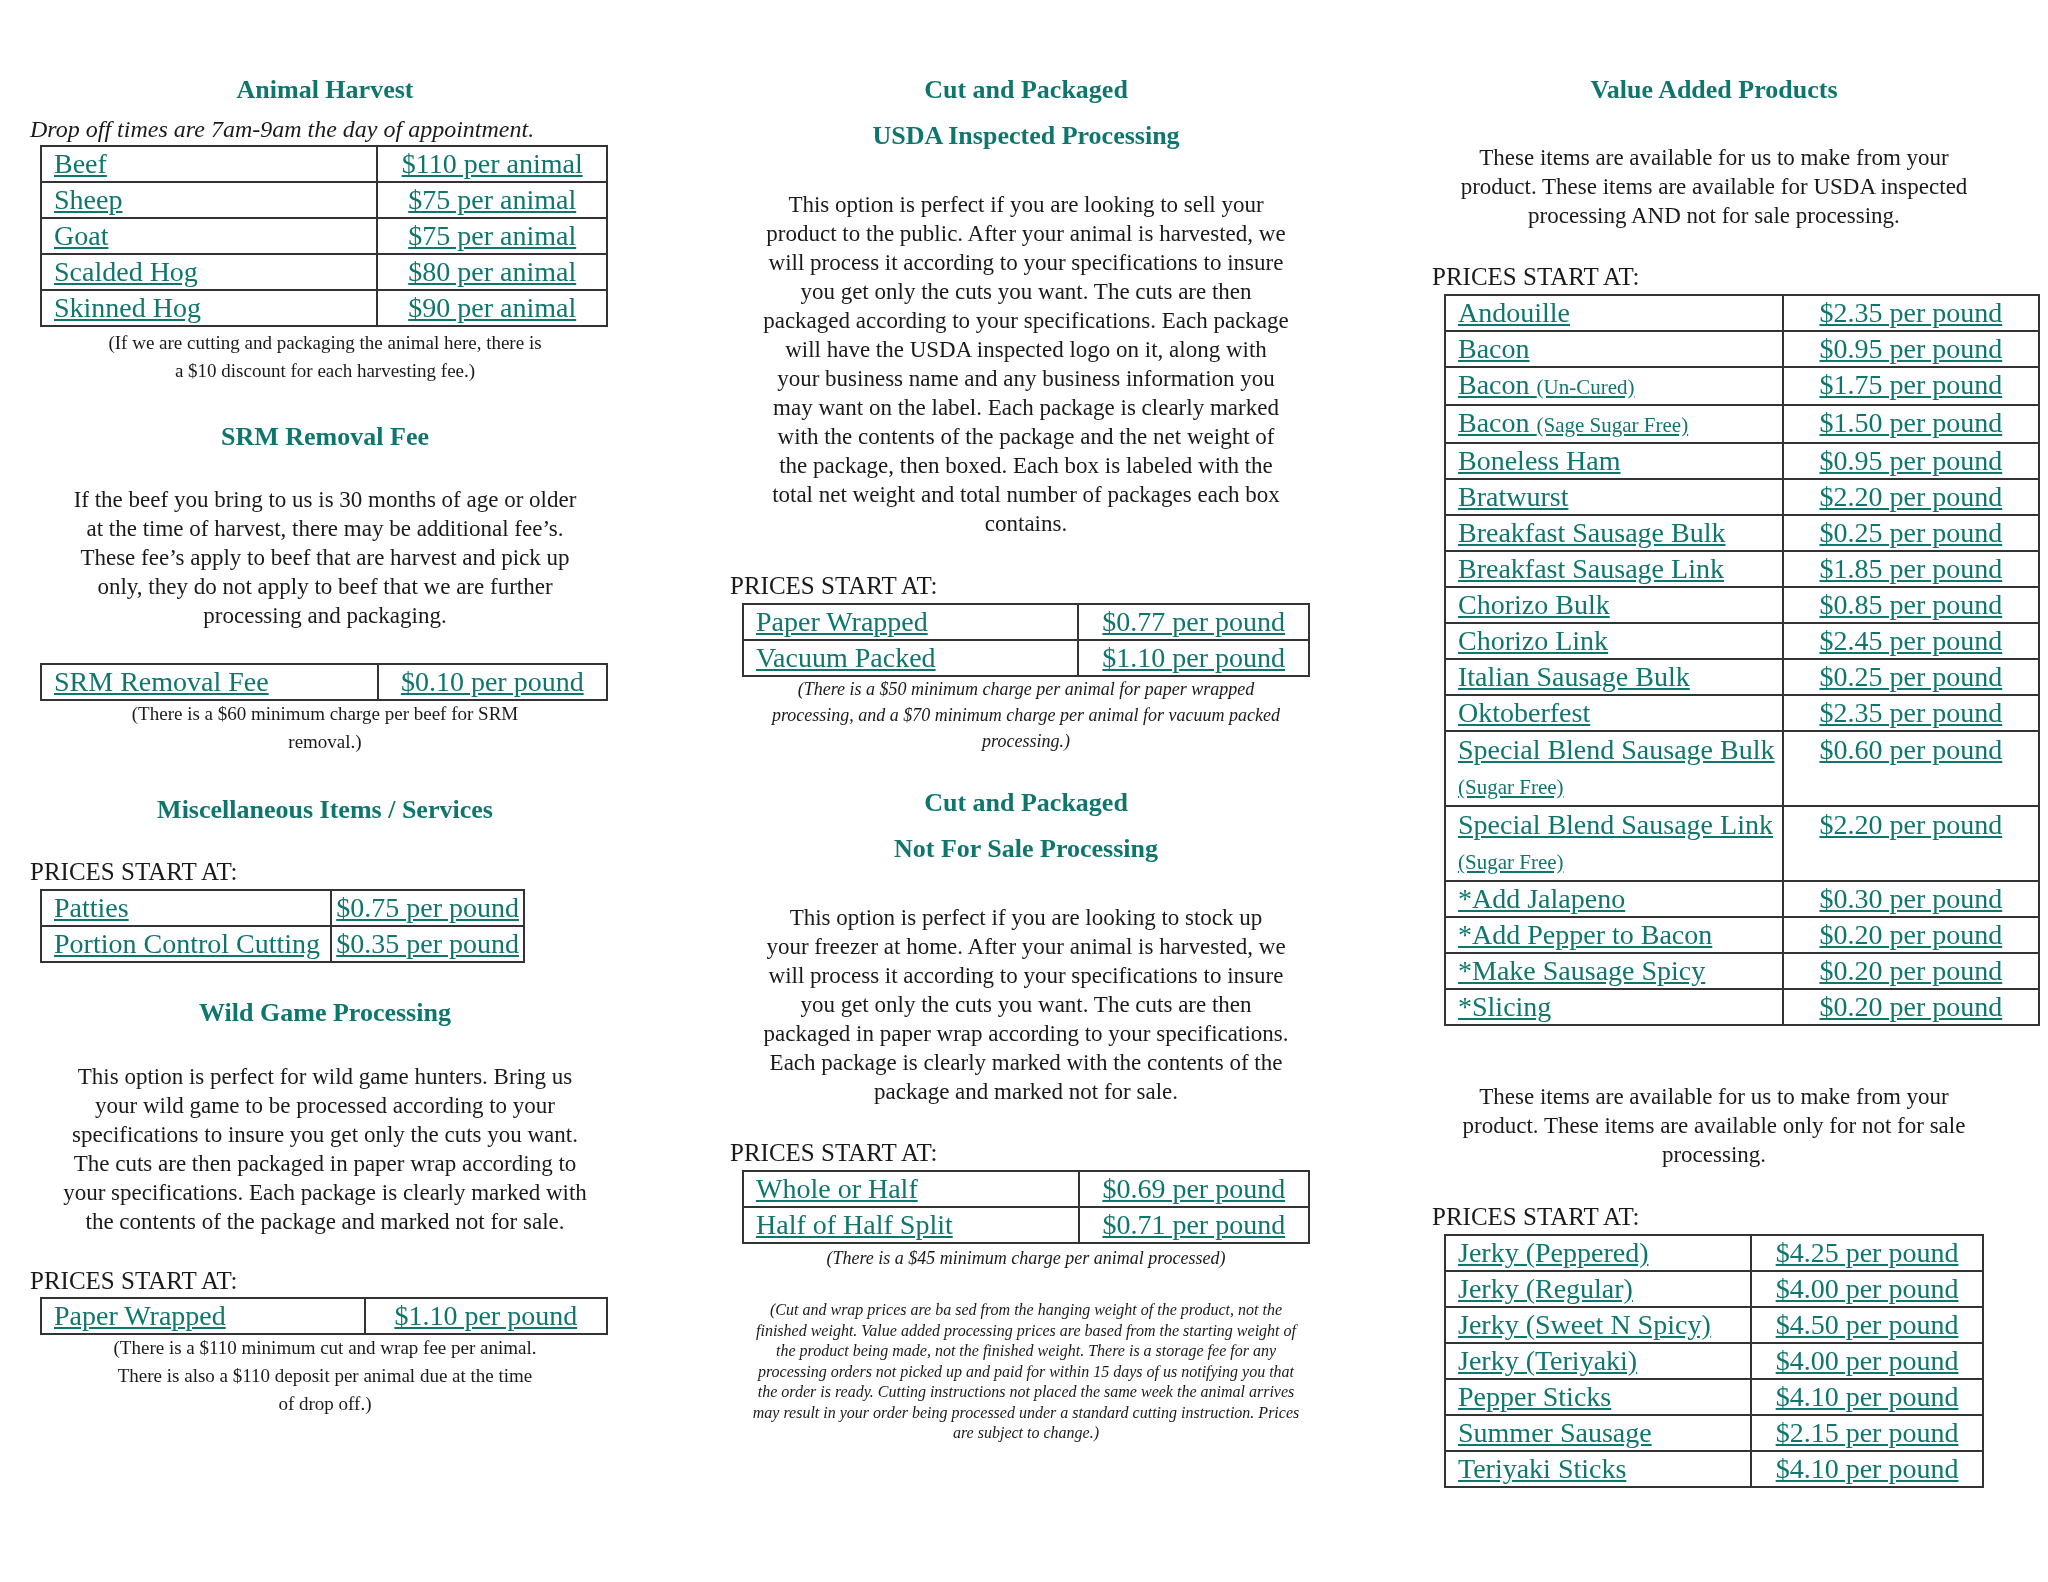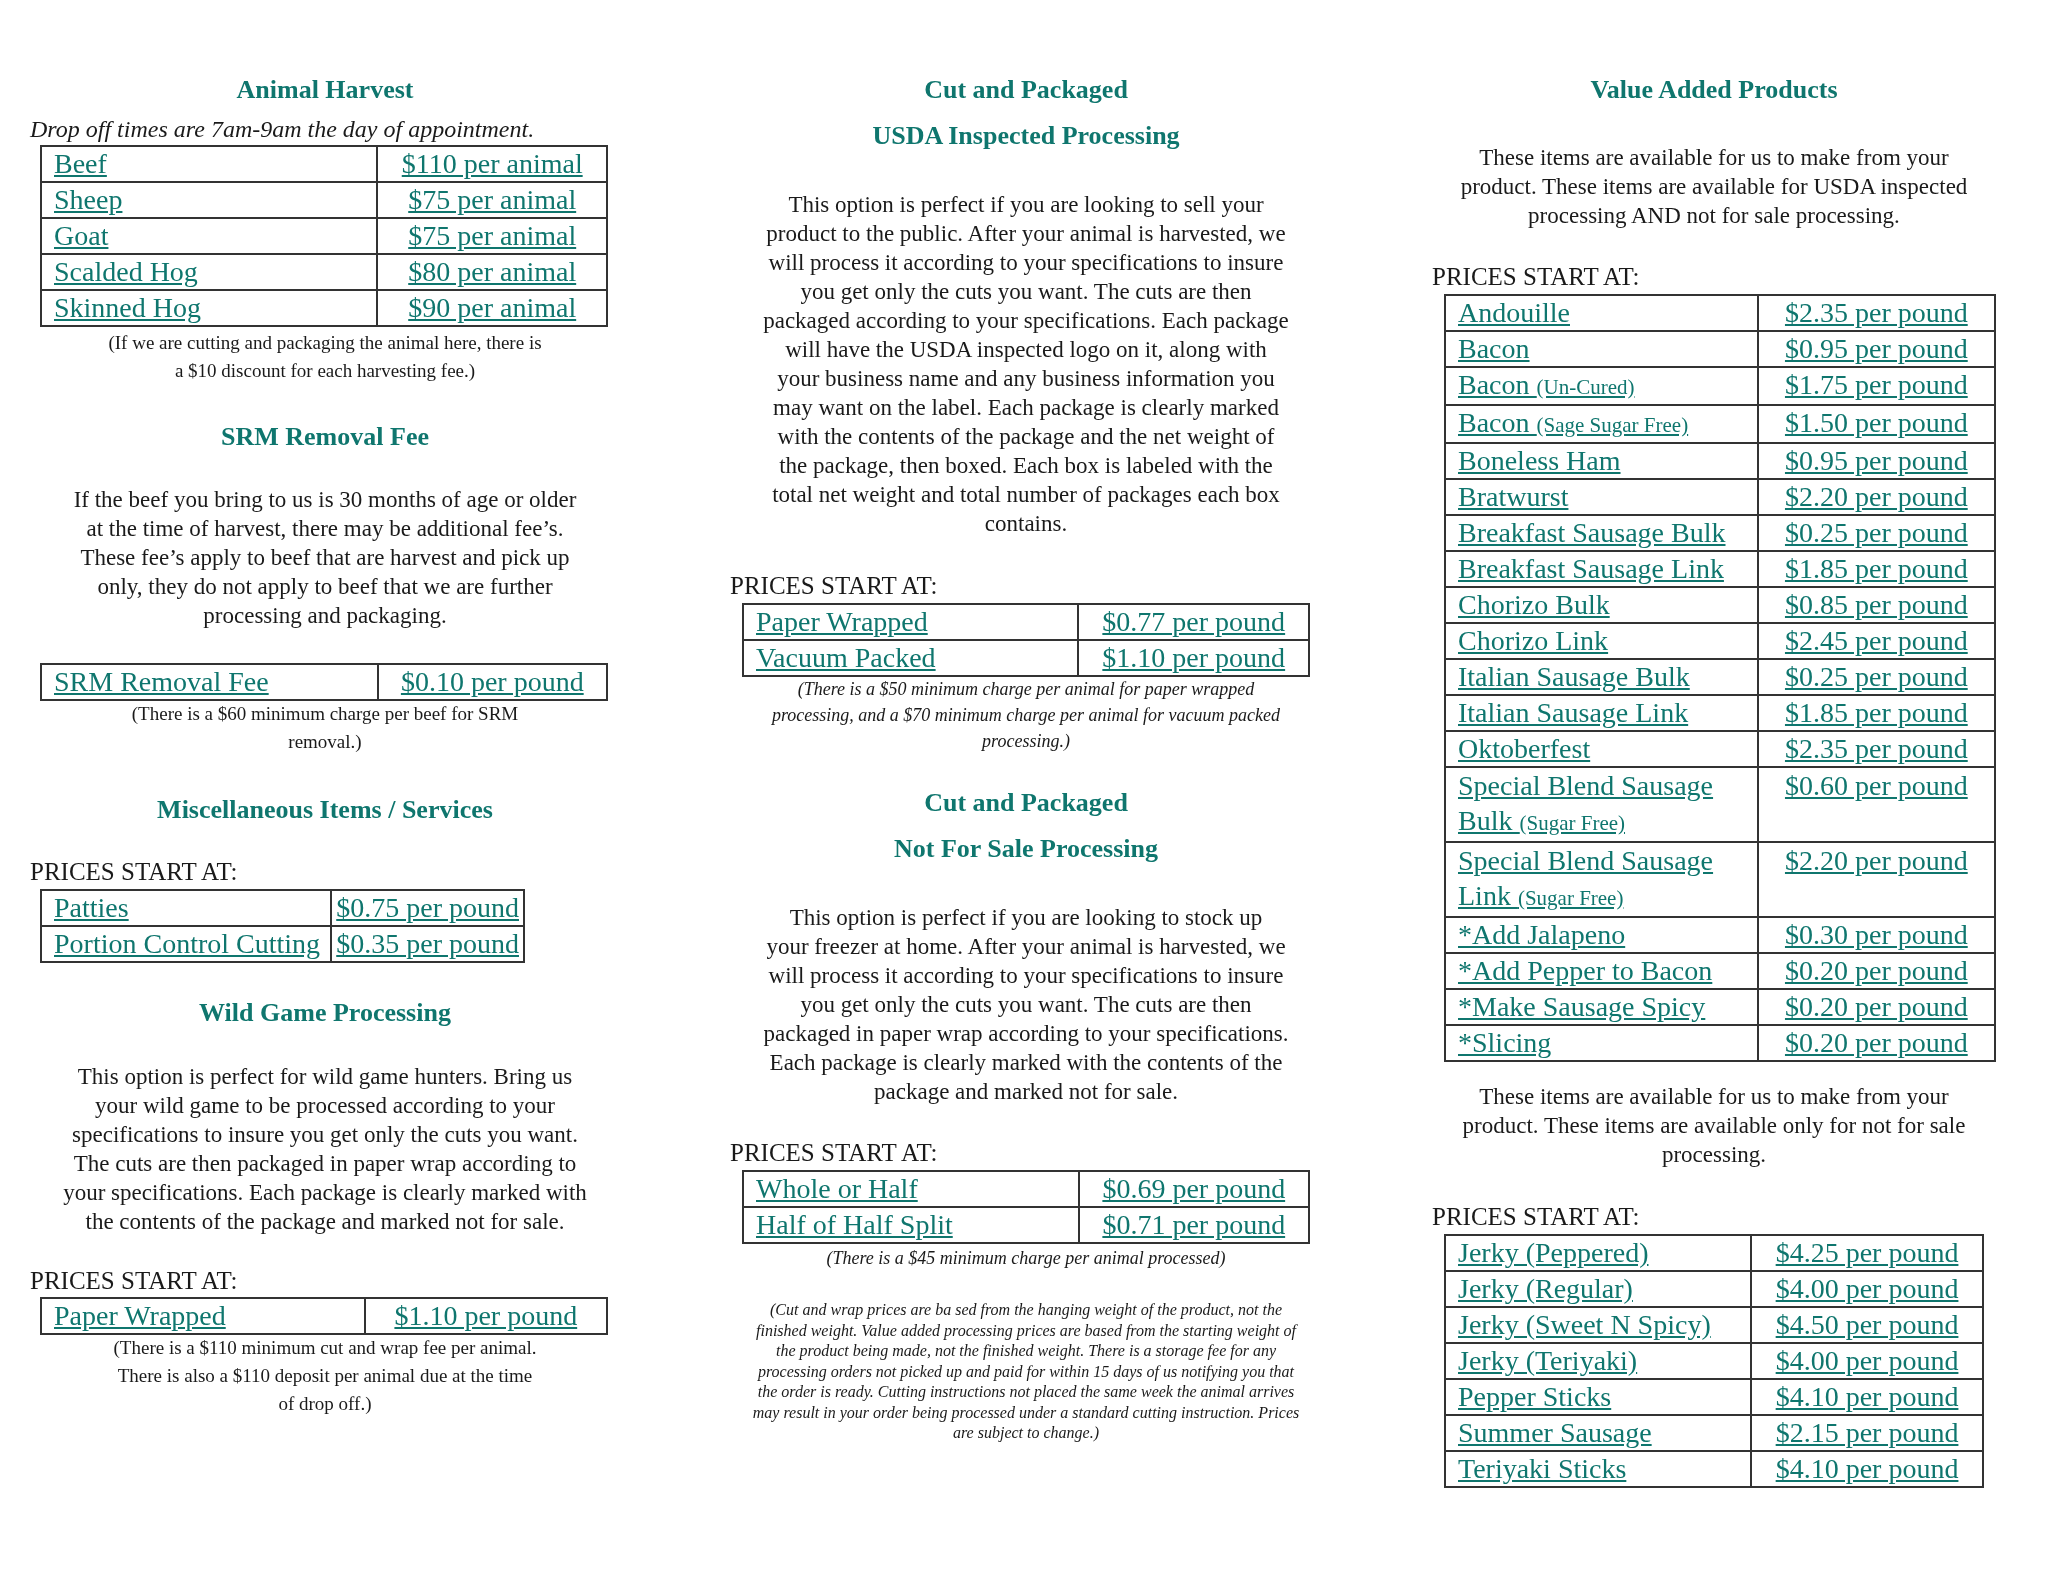--- a/index.html
+++ b/index.html
@@ -231,21 +231,21 @@
 
 <div class="col" style="left:1432px; width:564px; height:1582px;">
   <h2 style="top:67px;">Value Added Products</h2>
   <div class="abs para" style="top:143px;">
     <div>These items are available for us to make from your</div>
     <div>product. These items are available for USDA inspected</div>
     <div>processing AND not for sale processing.</div>
   </div>
   <div class="abs prices" style="top:263px;">PRICES START AT:</div>
 
-  <table class="price" style="left:12px; top:294px; width:552px;">
+  <table class="price" style="left:12px; top:294px; width:596px;">
     <colgroup>
         <col style="width:307px">
         <col style="width:233px">
       </colgroup>
     <tbody>
         <tr>
           <td><span>Andouille</span></td>
           <td class="price-cell">$2.35 per pound</td>
         </tr>
     <tr>
@@ -280,24 +280,20 @@
           <td><span>Chorizo Bulk</span></td>
           <td class="price-cell">$0.85 per pound</td>
         </tr>
     <tr>
           <td><span>Chorizo Link</span></td>
           <td class="price-cell">$2.45 per pound</td>
         </tr>
     <tr>
           <td><span>Italian Sausage Bulk</span></td>
           <td class="price-cell">$0.25 per pound</td>
-        </tr>
-    <tr>
-          <td><span>Italian Sausage Link</span></td>
-          <td class="price-cell">$1.85 per pound</td>
         </tr>
     <tr>
           <td><span>Oktoberfest</span></td>
           <td class="price-cell">$2.35 per pound</td>
         </tr>
     <tr class="tall">
           <td><span>Special Blend Sausage Bulk </span><span class="small">(Sugar Free)</span></td>
           <td class="price-cell">$0.60 per pound</td>
         </tr>
     <tr class="tall">

